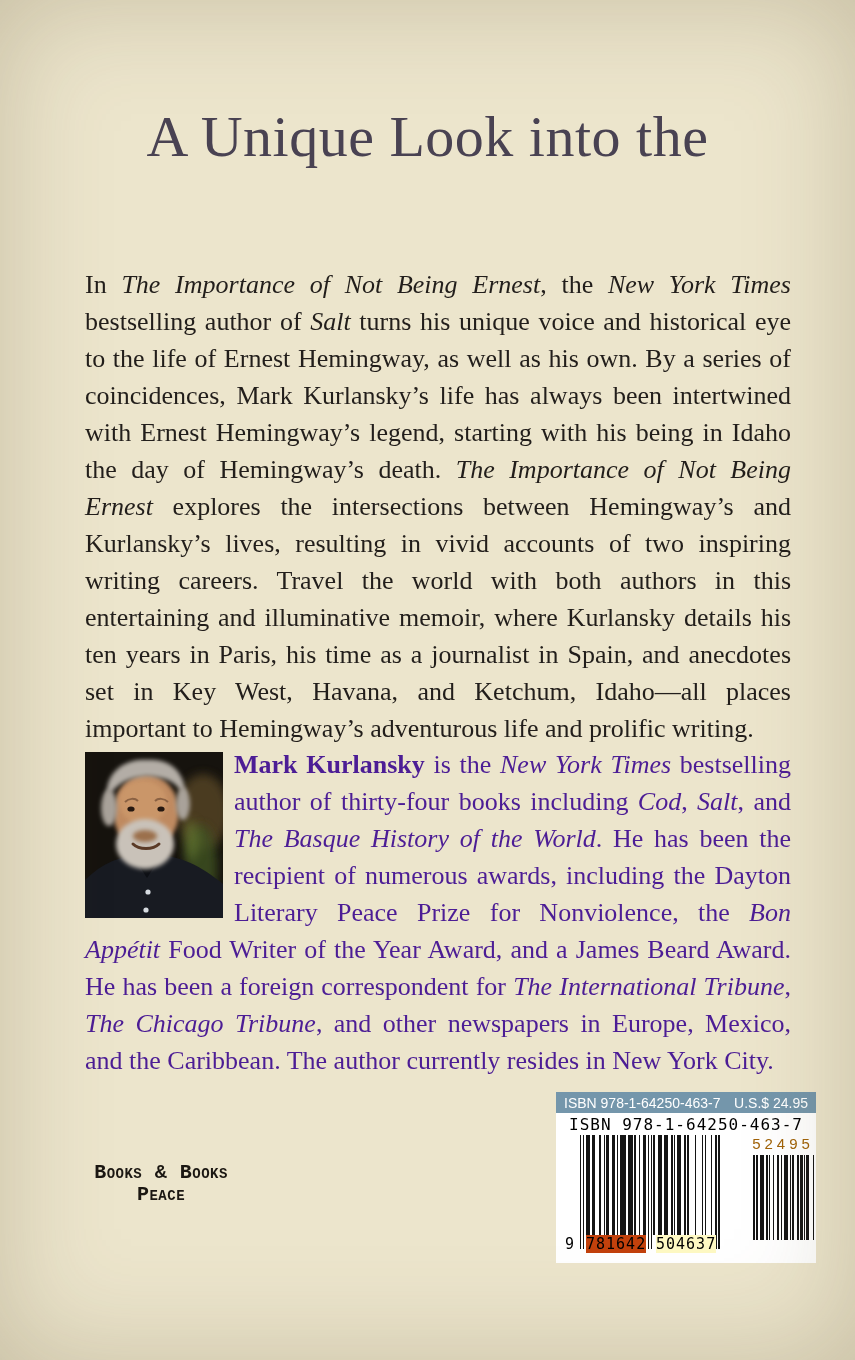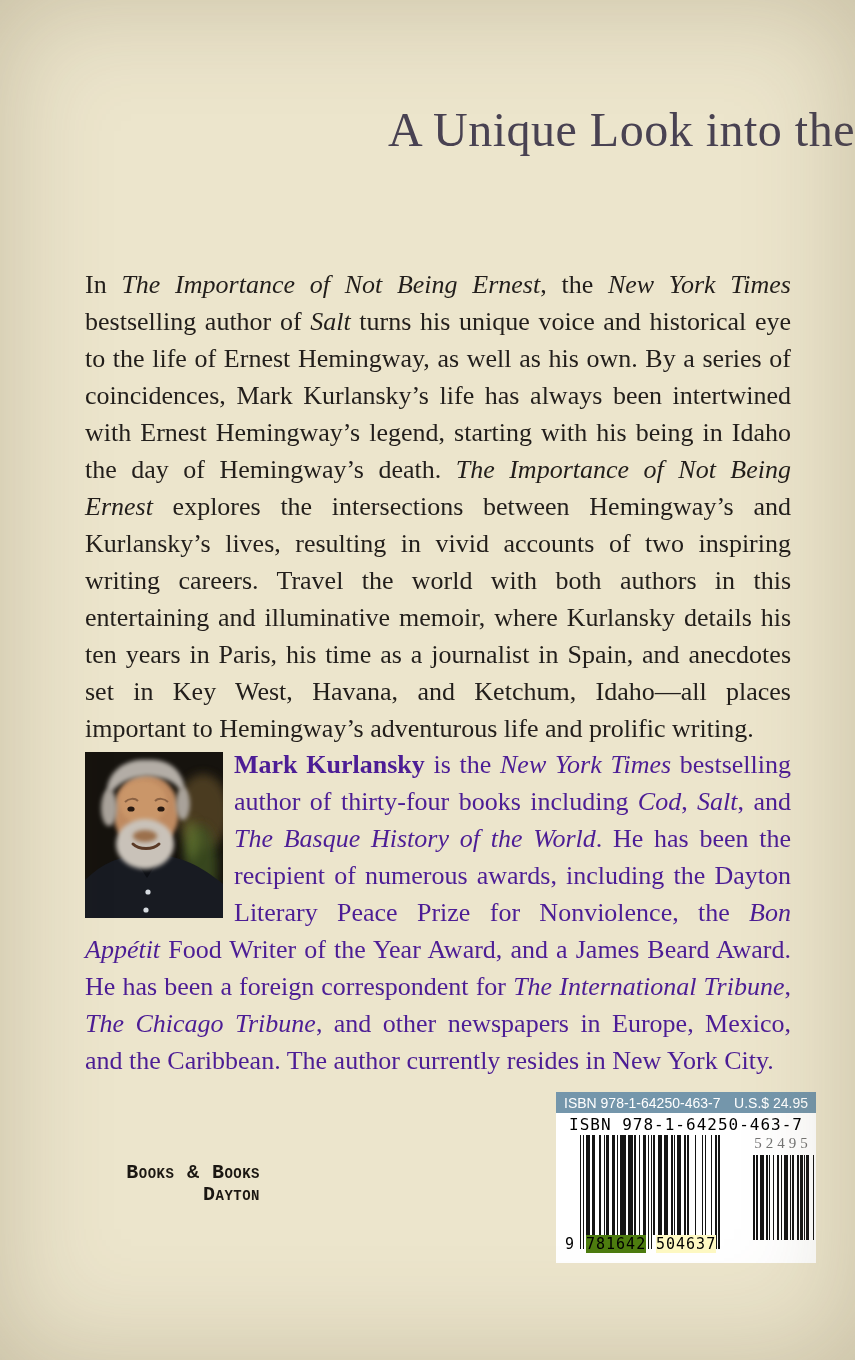--- a/index.html
+++ b/index.html
@@ -11,25 +11,25 @@
     overflow:hidden;
   }
   .vignette {
     position:absolute; inset:0;
     box-shadow: inset 0 0 110px rgba(104,90,56,.28);
     pointer-events:none; z-index:9;
   }
   
   .title {
     position:absolute; top:54px; left:0; width:855px;
-    text-align:right;
+    text-align:center;
     color:#494252;
     font-family:"Liberation Serif", serif;
     font-weight:500;
-    font-size:48px;
+    font-size:58px;
     line-height:88px;
     letter-spacing:0.5px;
   }
   
   .synopsis {
     position:absolute; left:85px; top:240px; width:706px;
     font-size:26px; line-height:37px;
     color:#221e1b;
     text-align:justify;
   }
@@ -45,21 +45,21 @@
   .photo {
     float:left;
     width:138px; height:166px;
     margin:6px 11px 8px 0;
     background:#15130d;
     display:block;
   }
   
   .publisher {
     position:absolute; left:62px; top:1162px; width:198px;
-    text-align:right;
+    text-align:center;
     font-family:"Liberation Mono", monospace;
     font-weight:700;
     font-variant:small-caps;
     font-size:20px; line-height:22px;
     letter-spacing:0.5px;
     color:#1b1712;
   }
   
   .barcode-block {
     position:absolute; left:556px; top:1092px; width:260px;
@@ -99,28 +99,28 @@
   .bars i { flex:1 0 auto; height:100px; display:block; }
   .bars i.on { background:#141414; }
   .ean-main .bars i.on:nth-child(-n+3),
   .ean-main .bars i.on:nth-child(n+46):nth-child(-n+50),
   .ean-main .bars i.on:nth-child(n+93) { height:114px; }
   .ean-digits {
     position:absolute; top:99px; left:0; width:164px; height:18px;
     font-family:"DejaVu Sans Mono", monospace; font-size:15px; color:#000;
   }
   .d-9  { position:absolute; left:-1px; top:1px; }
-  .d-g1 { position:absolute; left:20px; top:1px; width:60px; text-align:center; letter-spacing:1px; background:#4d7c0f; }
+  .d-g1 { position:absolute; left:20px; top:1px; width:60px; text-align:center; letter-spacing:1px; background:#c2410c; }
   .d-g2 { position:absolute; left:90px; top:1px; width:60px; text-align:center; letter-spacing:1px; background:#fef9c3; }
   .ean-sup { position:absolute; left:186px; top:0; width:66px; height:120px; }
   .sup-num {
     position:absolute; top:0; left:0; right:0;
     text-align:center;
-    font-family:Liberation Serif, serif; font-size:15px;
-    letter-spacing:4px; color:#737373; height:18px;
+    font-family:Liberation Sans, sans-serif; font-size:15px;
+    letter-spacing:4px; color:#a16207; height:18px;
   }
   .sup-bars {
     position:absolute; top:20px; left:2px; right:2px; height:85px;
     display:flex;
   }
   .sup-bars i { flex:1 0 auto; height:100%; display:block; }
   .sup-bars i.on { background:#141414; }
 </style>
 </head>
 <body>
@@ -162,21 +162,21 @@
     <path d="M40,50 C44,46 50,46 53,49" stroke="#8a6143" stroke-width="2" fill="none"></path>
     <path d="M70,49 C73,46 79,46 83,50" stroke="#8a6143" stroke-width="2" fill="none"></path>
     <circle cx="63" cy="140" r="2.6" fill="#d6dbe0"></circle>
     <circle cx="61" cy="158" r="2.6" fill="#d6dbe0"></circle>
   </svg>
   <span><span class="bd">Mark Kurlansky</span><span> is the </span><span class="it">New York Times</span><span> bestselling author of thirty-four books including </span><span class="it">Cod</span><span>, </span><span class="it">Salt</span><span>, and </span><span class="it">The Basque History of the World</span><span>. He has been the recipient of numerous awards, including the Dayton Literary Peace Prize for Nonviolence, the </span><span class="it">Bon Appétit</span><span> Food Writer of the Year Award, and a James Beard Award. He has been a foreign correspondent for </span><span class="it">The International Tribune</span><span>, </span><span class="it">The Chicago Tribune</span><span>, and other newspapers in Europe, Mexico, and the Caribbean. The author currently resides in New York City.</span></span>
 </div>
 
 <div class="publisher">
   <div>Books &amp; Books</div>
-  <div>Dayton</div>
+  <div>Peace</div>
 </div>
 
 <div class="barcode-block">
   <div class="price-bar">
     <span>ISBN 978-1-64250-463-7</span>
     <span>U.S.$ 24.95</span>
   </div>
   <div class="bc-body">
     <div class="bc-isbn">ISBN 978-1-64250-463-7</div>
     <div class="bc-row">

